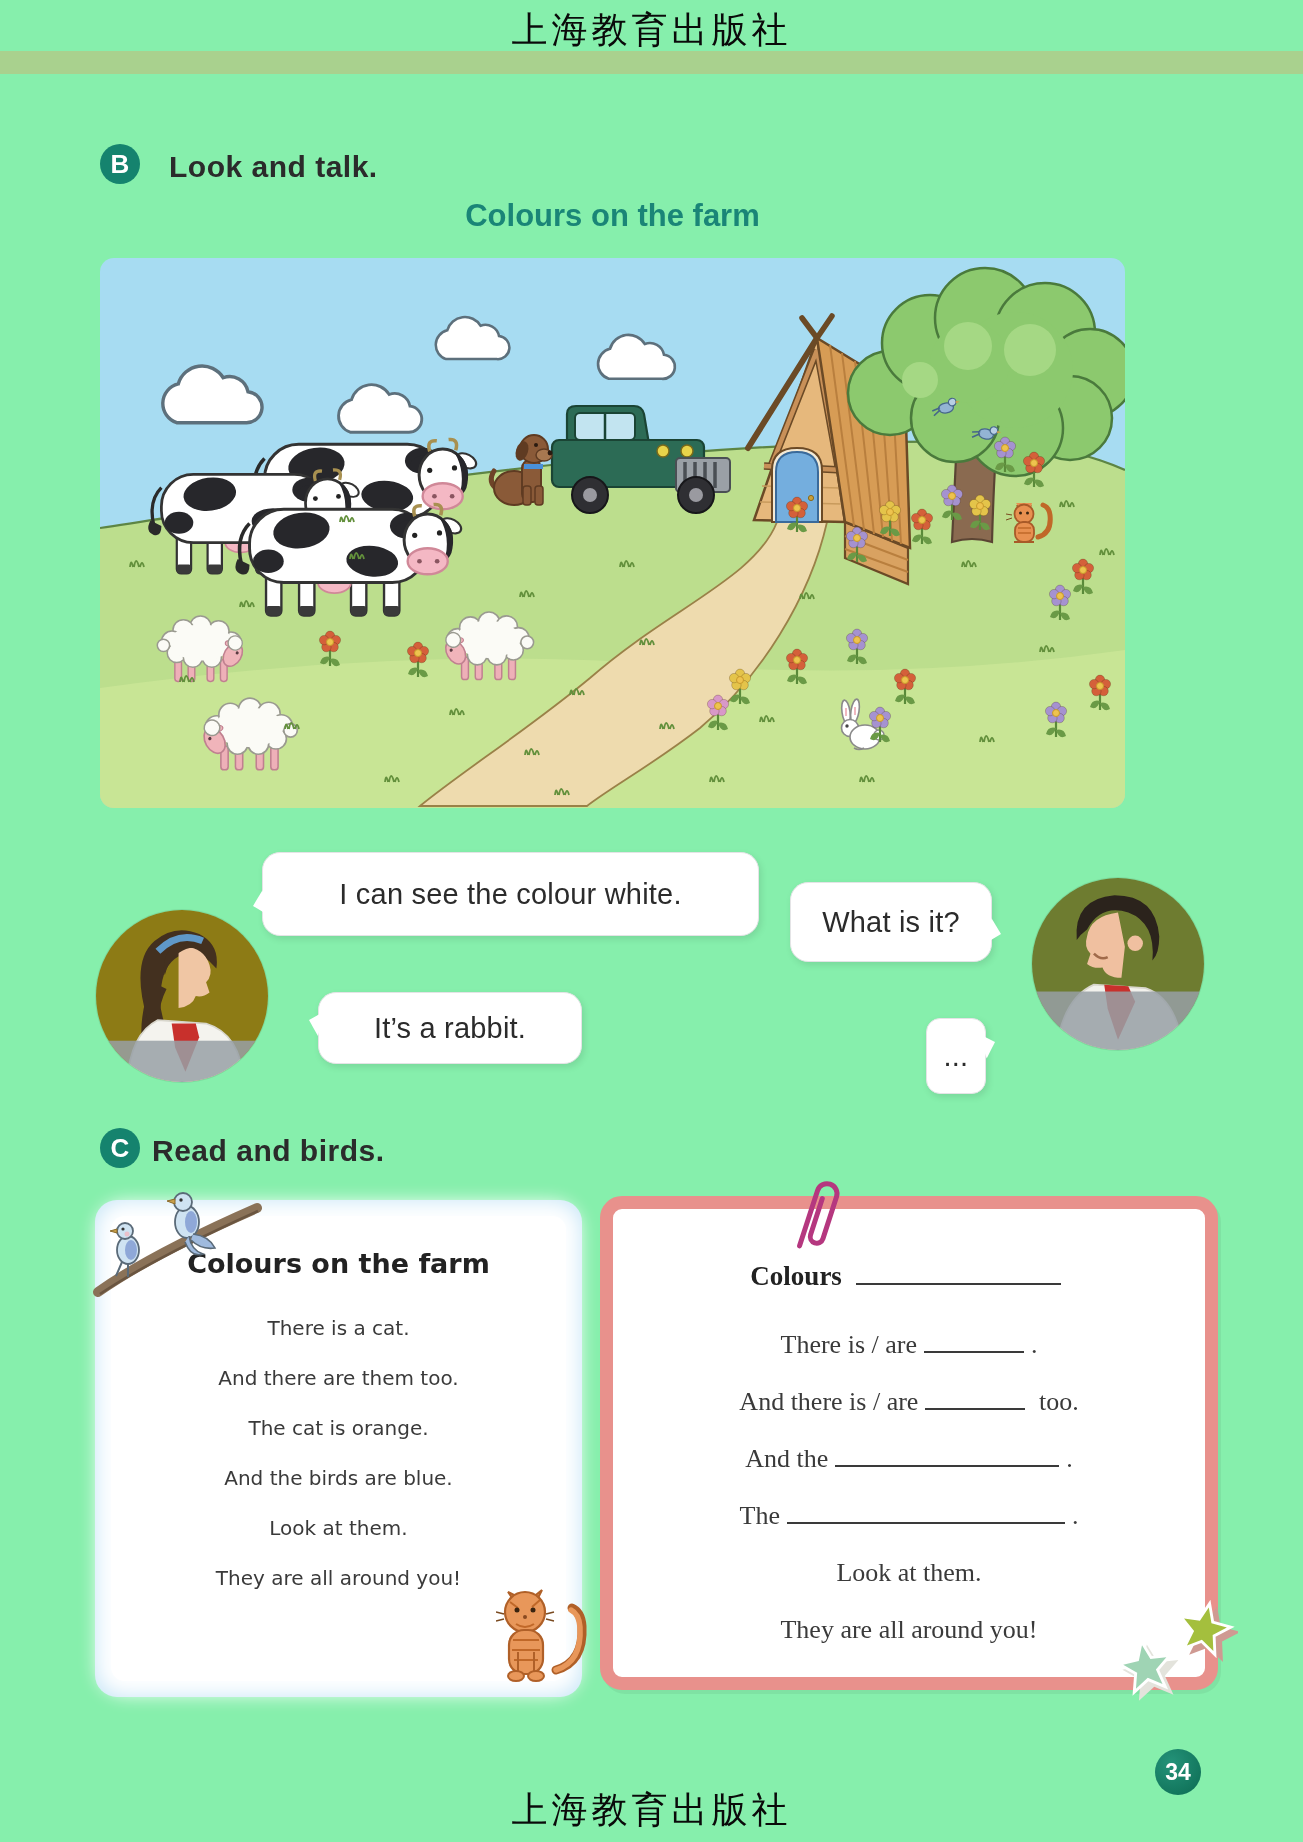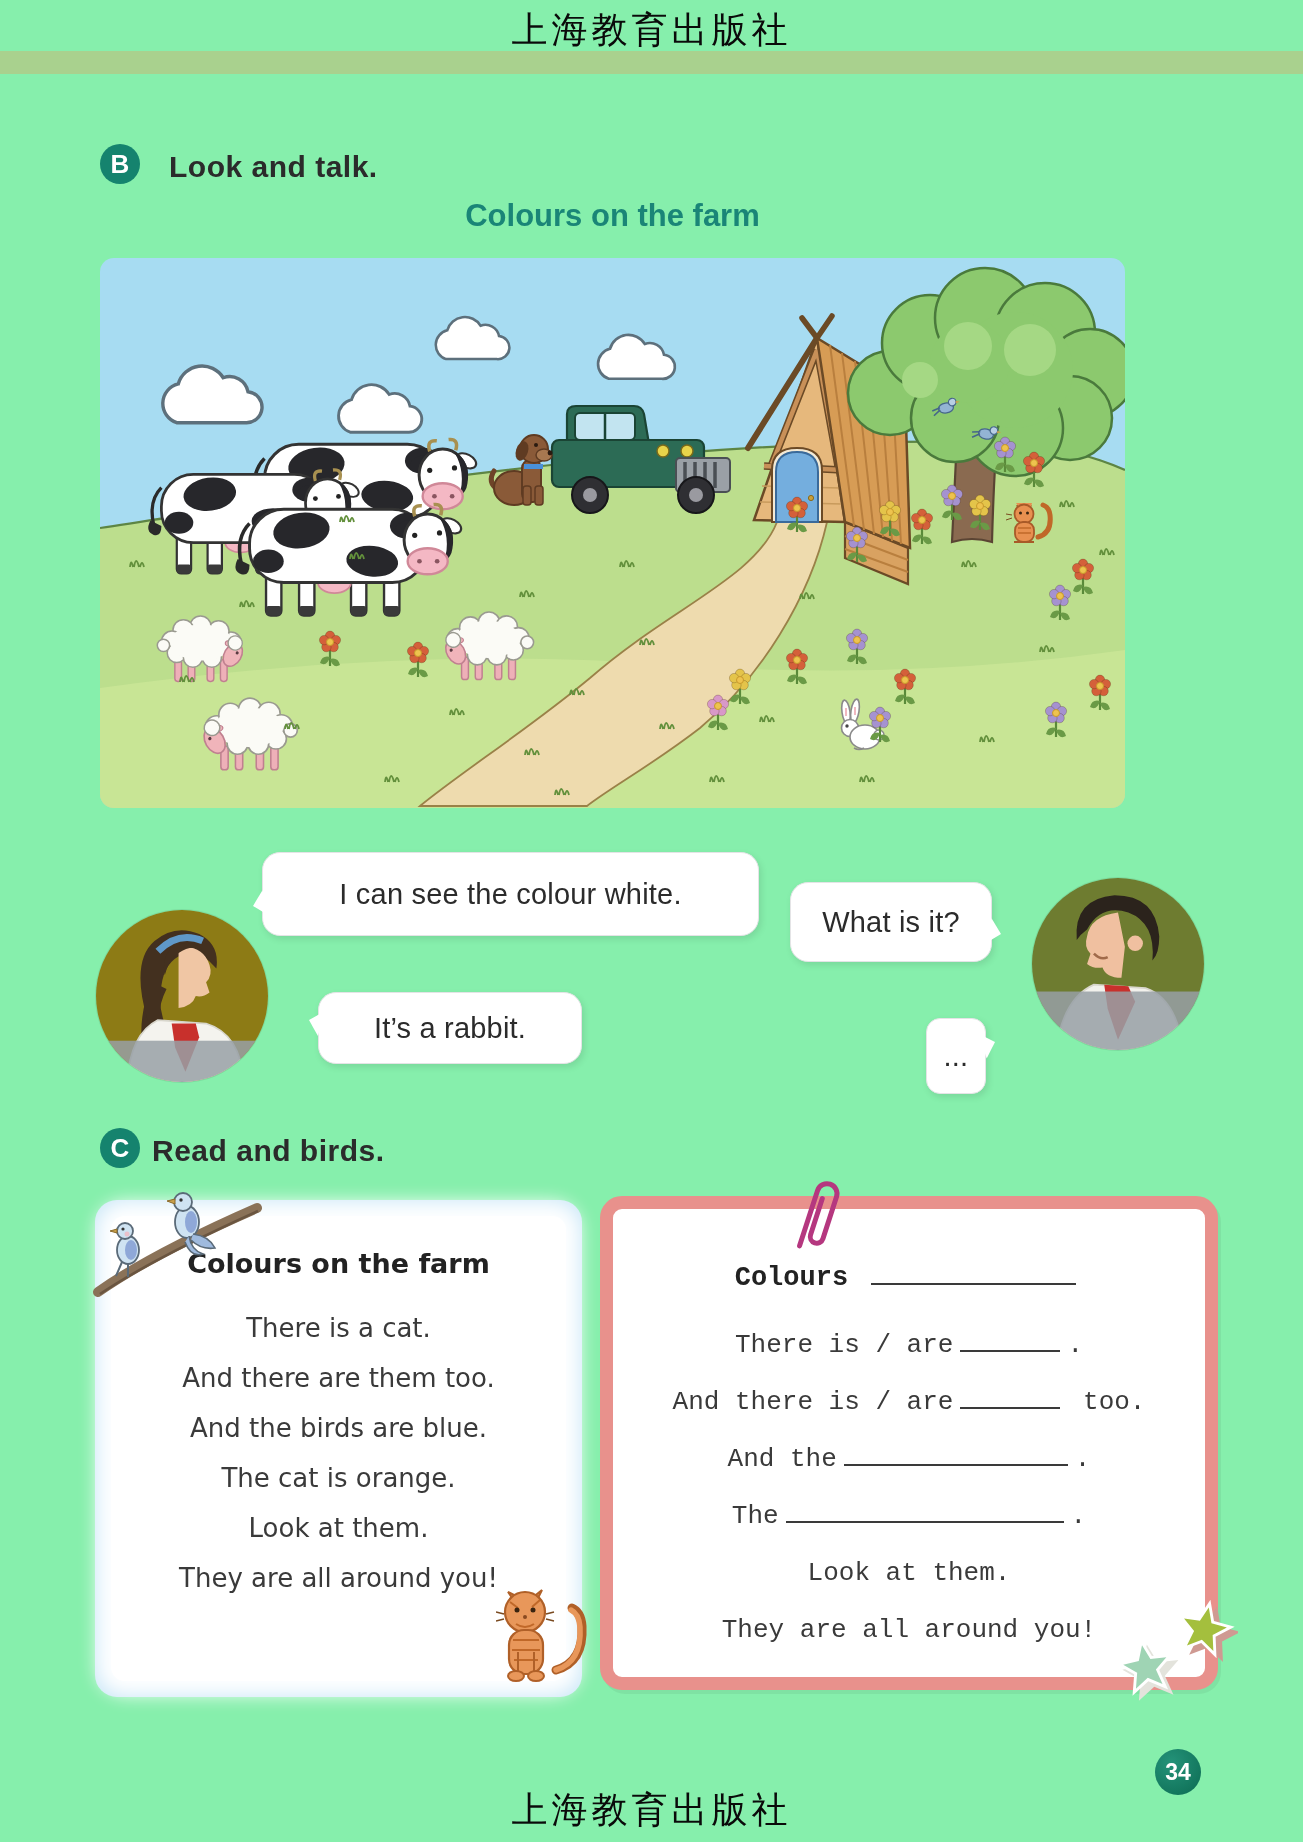--- a/index.html
+++ b/index.html
@@ -35,27 +35,27 @@
   .tail.left{border-right-color:#fff;left:-23px;}
   .tail.right{border-left-color:#fff;right:-23px;}
 
   
   .panel-blue{left:95px;top:1200px;width:487px;height:497px;background:var(--panel_blue,#cfe9f8);
               border-radius:22px;}
   .panel-blue .inner{position:absolute;inset:16px;background:#fff;border-radius:14px;
               box-shadow:0 0 18px 14px rgba(255,255,255,.97);}
   .panel-blue .content{position:absolute;inset:0;padding-top:48px;text-align:center;}
   .poem-title{font-family:"DejaVu Sans",sans-serif;font-weight:bold;font-size:27px;color:#222;}
-  .poem-lines{margin-top:24px;font-family:"DejaVu Sans",sans-serif;font-size:26px;
+  .poem-lines{margin-top:24px;font-family:"DejaVu Sans",sans-serif;font-size:20px;
               color:#3a3a3a;line-height:50px;}
   .panel-pink{left:600px;top:1196px;width:618px;height:494px;background:#fff;
               border:13px solid var(--panel_pink,#e8918c);border-radius:22px;
               box-sizing:border-box;box-shadow:3px 4px 0 rgba(0,0,0,.05);}
   .panel-pink .content{position:absolute;inset:0;padding-top:47px;text-align:center;
-              font-family:Liberation Mono, monospace;font-size:26px;color:#3a3a3a;}
+              font-family:Liberation Serif, serif;font-size:26px;color:#3a3a3a;}
   .rw-title{font-weight:bold;font-size:27px;color:#222;margin-bottom:24px;}
   .rw-line{line-height:57px;}
   .blank{display:inline-block;border-bottom:2.5px solid #3a3a3a;height:1em;
          vertical-align:baseline;margin:0 7px;}
   .bl-title{width:205px;} .bl-sm{width:100px;} .bl-lg{width:278px;} .bl-md{width:224px;}
 
   
   .pageno{left:1155px;top:1749px;width:46px;height:46px;border-radius:50%;
           background:radial-gradient(circle at 35% 30%, #249379, #0c6b52);
           color:#fff;font-size:23px;font-weight:bold;display:flex;align-items:center;
@@ -395,22 +395,22 @@
   <div class="abs badge" style="left:100px;top:1128px;">C</div>
   <div class="abs sec-title" style="left:152px;top:1134px;">Read and birds.</div>
 
   <div class="abs panel-blue">
     <div class="inner"></div>
     <div class="content">
       <div class="poem-title">Colours on the farm</div>
       <div class="poem-lines">
         <div>There is a cat.</div>
         <div>And there are them too.</div>
+        <div>The cat is orange.</div>
         <div>And the birds are blue.</div>
-        <div>The cat is orange.</div>
         <div>Look at them.</div>
         <div>They are all around you!</div>
       </div>
     </div>
   </div>
 
   <svg class="abs" style="left:92px;top:1192px;" width="175" height="110" viewBox="0 0 175 110">
     <path d="M6,100 Q60,62 165,16" stroke="#8a7258" stroke-width="10" fill="none" stroke-linecap="round"></path>
     <path d="M8,102 Q62,66 166,19" stroke="#6a5540" stroke-width="2.5" fill="none"></path>
     <g>

